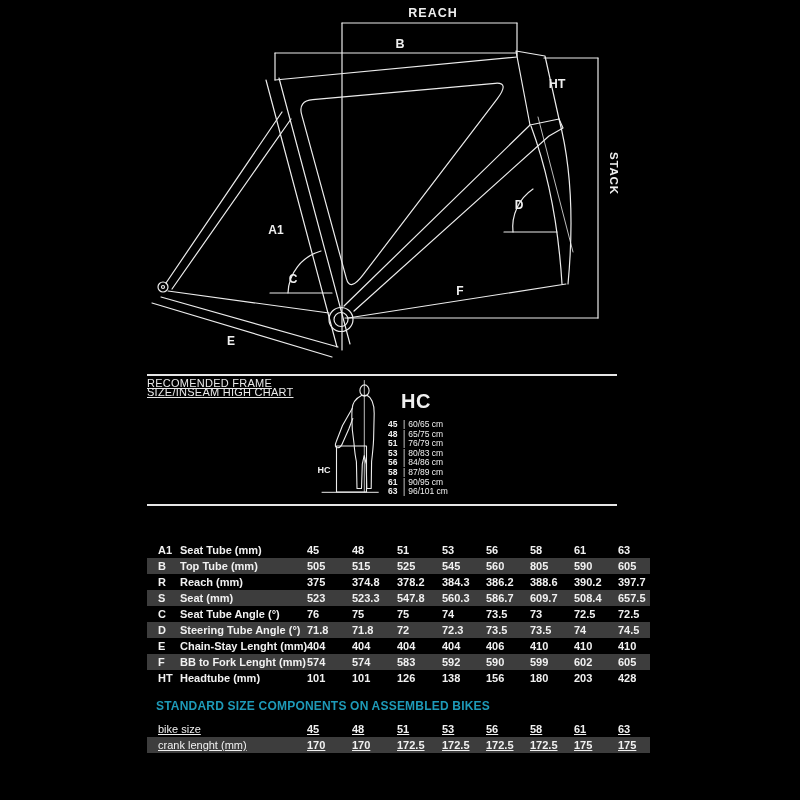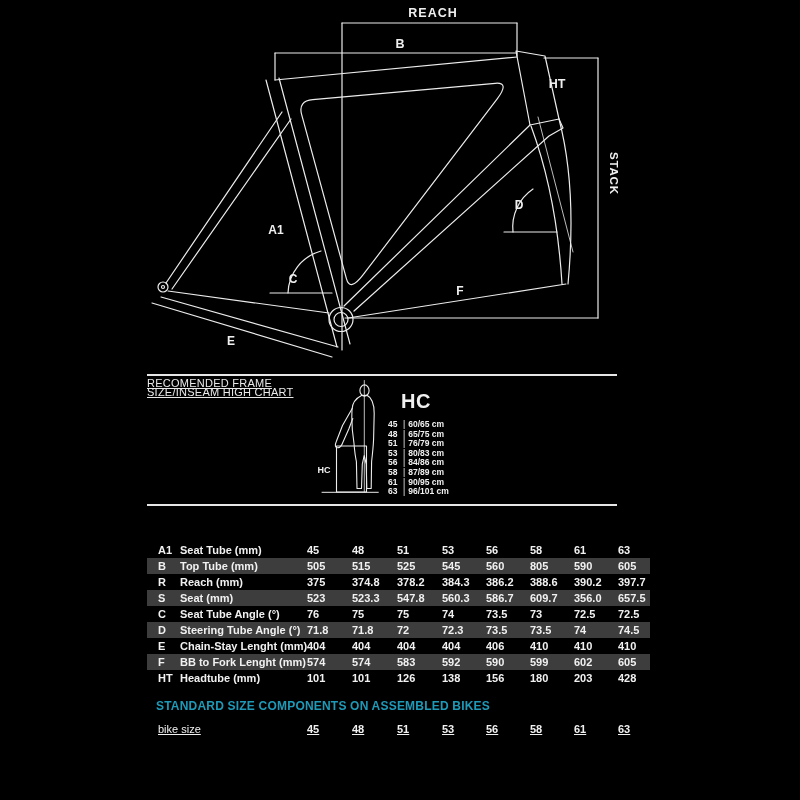--- a/index.html
+++ b/index.html
@@ -7,21 +7,21 @@
           font-family:"Liberation Sans",sans-serif;color:#f0f0f0;}
   .abs{position:absolute;}
   .sep{position:absolute;left:147px;width:470px;height:1.5px;background:#e6e6e6;}
   
   #sec-header{left:147px;top:379px;font-size:11px;line-height:9px;letter-spacing:.25px;color:#e9e9e9;text-decoration:underline;}
   #hc-title{left:401px;top:390px;font-size:20px;font-weight:700;letter-spacing:.5px;}
   #hc-list{left:388px;top:420px;}
   #hc-list .row{display:flex;align-items:baseline;height:9.6px;font-size:8.5px;line-height:9.6px;}
   #hc-list .sz{font-weight:700;width:12px;}
   #hc-list .bar{margin:0 3px;font-weight:400;}
-  #hc-list .rg{font-weight:700;}
+  #hc-list .rg{font-weight:400;}
   
   table{border-collapse:collapse;table-layout:fixed;}
   td{padding:0;height:16px;vertical-align:middle;font-size:11px;font-weight:700;
      color:#f1f1f1;white-space:nowrap;overflow:visible;}
   tr.alt{background:#3d3d3d;}
   #geo-table{left:147px;top:542px;}
   #geo-table table{width:503px;}
   td.code{padding-left:11px;}
   #comp-heading{left:156px;top:699px;font-size:12px;font-weight:700;letter-spacing:.2px;color:#1e9ab8;}
   #comp-table{left:147px;top:721px;text-decoration:underline;}
@@ -203,21 +203,21 @@
           </tr>
         <tr class="alt">
             <td class="code">S</td>
             <td>Seat (mm)</td>
             <td>523</td>
             <td>523.3</td>
             <td>547.8</td>
             <td>560.3</td>
             <td>586.7</td>
             <td>609.7</td>
-            <td>356.0</td>
+            <td>508.4</td>
             <td>657.5</td>
           </tr>
         <tr>
             <td class="code">C</td>
             <td>Seat Tube Angle (°)</td>
             <td>76</td>
             <td>75</td>
             <td>75</td>
             <td>74</td>
             <td>73.5</td>
@@ -297,17 +297,28 @@
             <td class="clabel">bike size</td>
             <td>45</td>
             <td>48</td>
             <td>51</td>
             <td>53</td>
             <td>56</td>
             <td>58</td>
             <td>61</td>
             <td>63</td>
           </tr>
+        <tr class="alt">
+            <td class="clabel">crank lenght (mm)</td>
+            <td>170</td>
+            <td>170</td>
+            <td>172.5</td>
+            <td>172.5</td>
+            <td>172.5</td>
+            <td>172.5</td>
+            <td>175</td>
+            <td>175</td>
+          </tr>
       </tbody>
     </table>
   </div>
 
 </div>
 
 </body></html>

